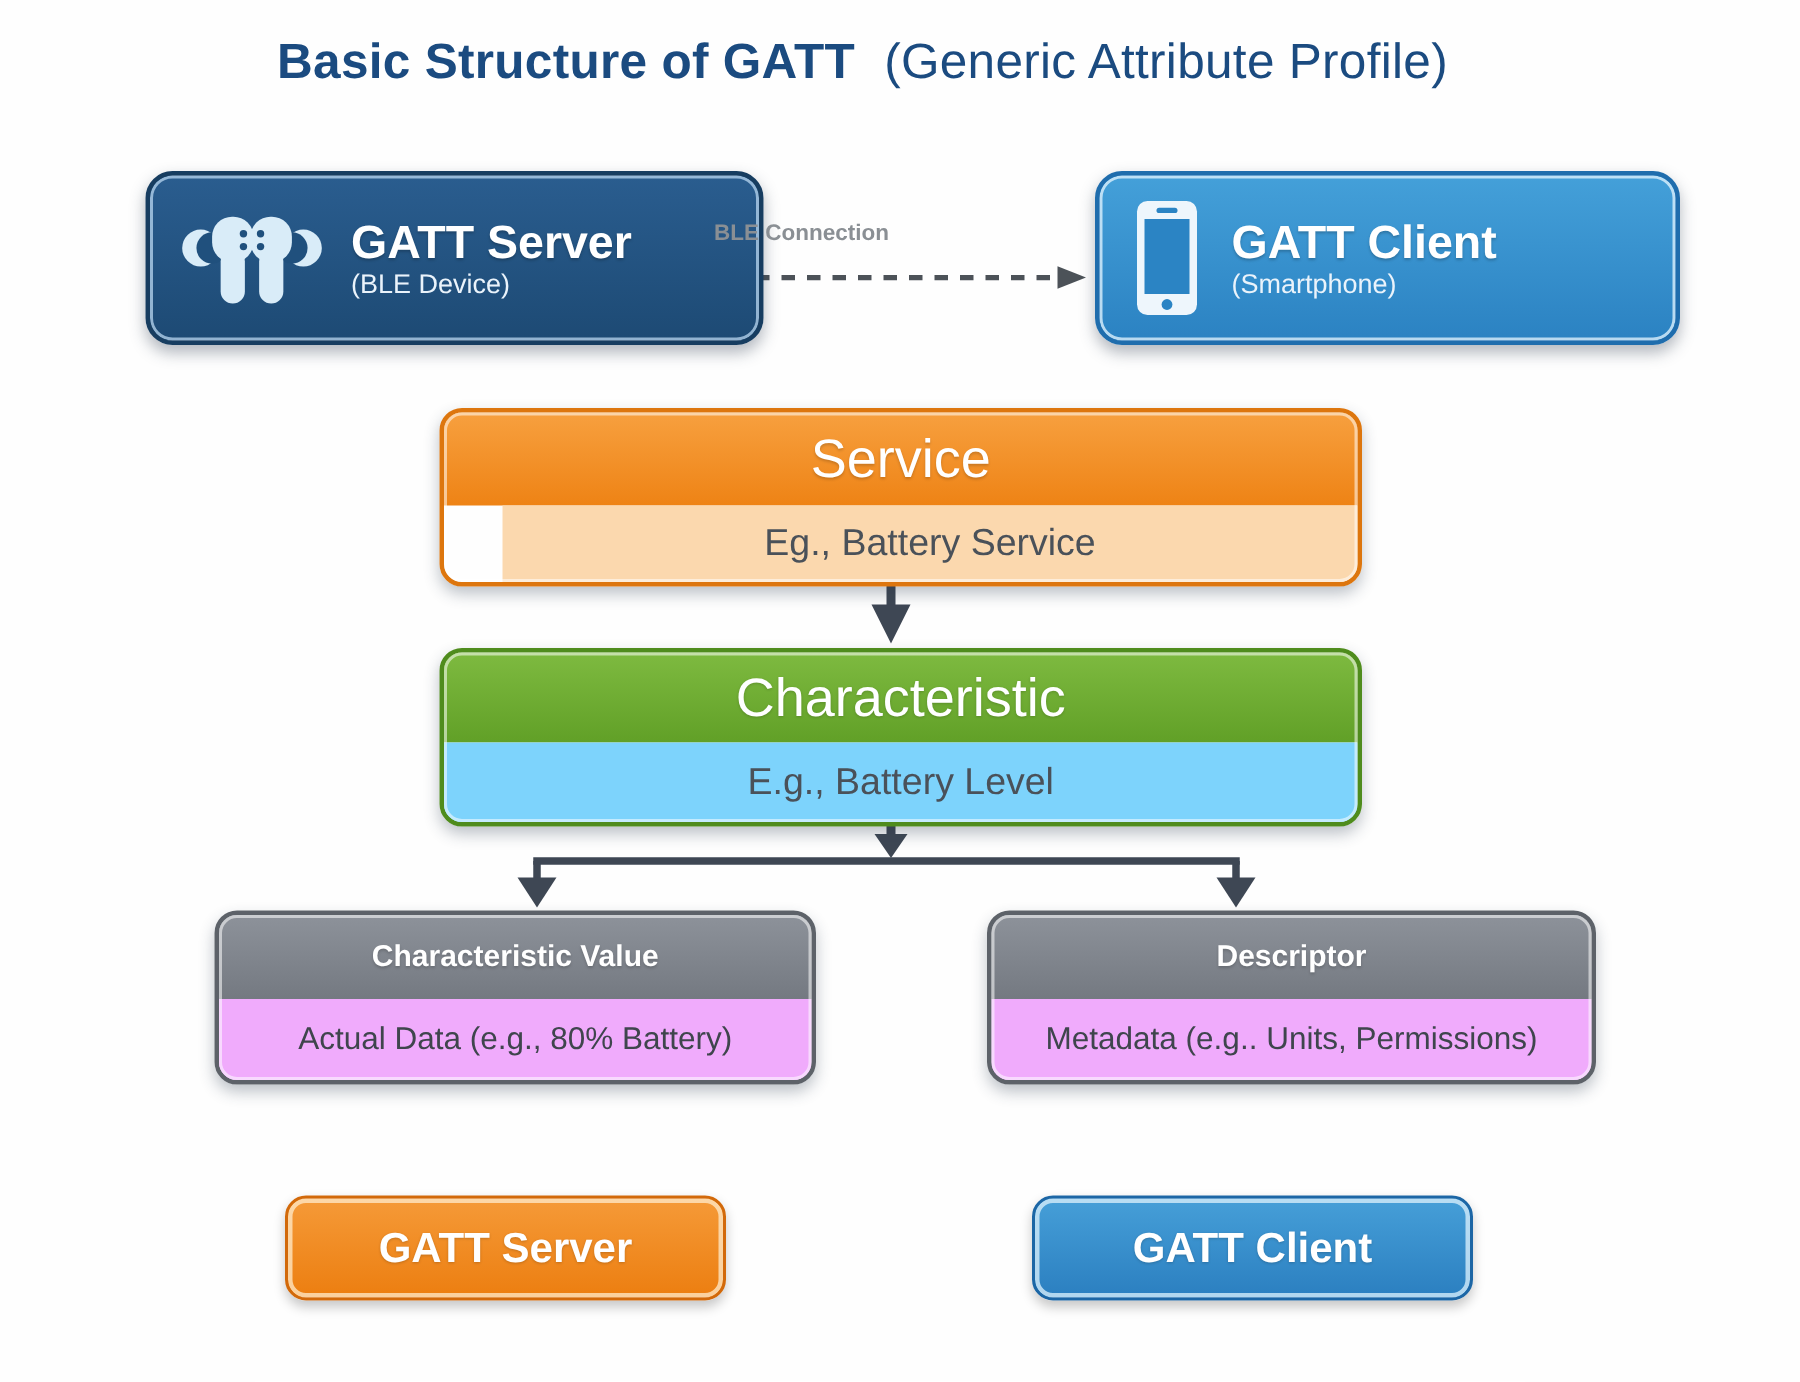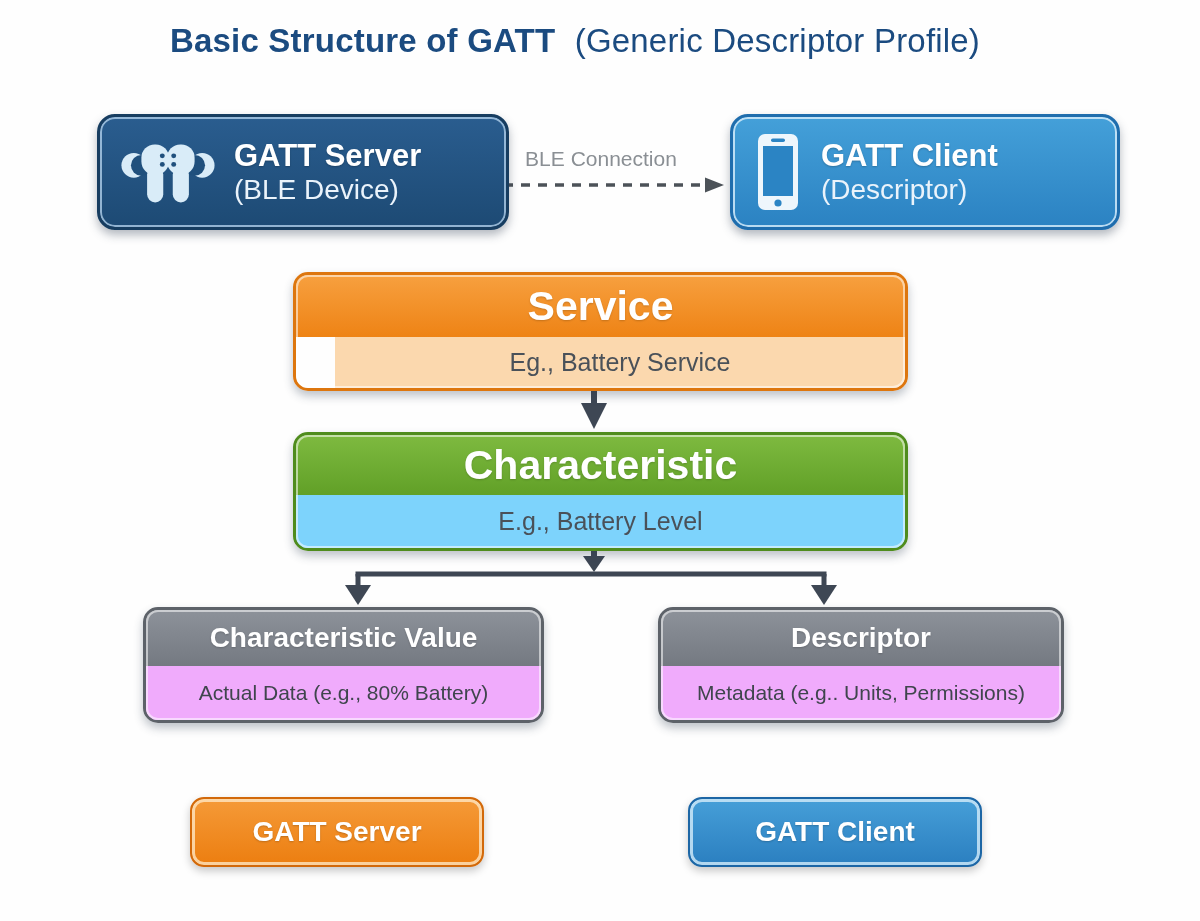--- a/index.html
+++ b/index.html
@@ -20,25 +20,25 @@
     background:linear-gradient(180deg,#2a5d8f 0%,#1d4a74 100%);
     border:3px solid #173d60;
     box-shadow:inset 0 0 0 2px rgba(185,215,240,.75),0 5px 10px rgba(40,55,75,.35);}
   .device.client{left:730px;top:114px;width:354px;height:110px;
     background:linear-gradient(180deg,#44a0d9 0%,#2b82c2 100%);
     border:3px solid #1f6dad;
     box-shadow:inset 0 0 0 2px rgba(220,240,252,.8),0 5px 10px rgba(40,55,75,.35);}
   .device-text{display:flex;flex-direction:column;line-height:1.15;}
   .device-title{font-size:31px;font-weight:bold;color:#ffffff;
     text-shadow:0 1px 2px rgba(0,0,0,.22);}
-  .device-sub{font-size:28px;font-weight:normal;color:#eaf3fb;}
+  .device-sub{font-size:18px;font-weight:normal;color:#eaf3fb;}
 
   
-  .ble-label{position:absolute;left:476px;top:147px;width:250px;text-align:center;
-    font-size:21px;color:#8a8f94;}
+  .ble-label{position:absolute;left:476px;top:147px;width:250px;
+    font-size:15px;color:#8a8f94;font-weight:bold;}
 
   
   .tier{position:absolute;border-radius:15px;overflow:hidden;display:flex;flex-direction:column;
     box-shadow:0 5px 10px rgba(40,55,75,.30);}
   .tier::after{content:"";position:absolute;inset:0;border-radius:12px;
     box-shadow:inset 0 0 0 2px rgba(255,255,255,.55);pointer-events:none;}
   .tier-head{display:flex;align-items:center;justify-content:center;}
   .tier-sub{flex:1;display:flex;align-items:center;justify-content:center;}
 
   .tier.service{left:293px;top:272px;width:609px;height:113px;border:3px solid #dd760e;}
@@ -48,22 +48,22 @@
   .tier.characteristic{left:293px;top:432px;width:609px;height:113px;border:3px solid #4f8c1d;}
   .tier.characteristic .tier-head{height:60px;background:linear-gradient(180deg,#7eba40,#61a027);}
   .tier.characteristic .tier-sub{background:#7dd3fc;}
 
   .tier.grayNode{border:3px solid #5d6269;}
   .tier.grayNode .tier-head{height:56px;background:linear-gradient(180deg,#8d929a,#747981);}
   .tier.grayNode .tier-sub{background:#f0abfc;}
   .tier.charValue{left:143px;top:607px;width:395px;height:110px;}
   .tier.descriptor{left:638px;top:607px;width:400px;height:110px;margin-left:20px;}
 
-  .head-text-lg{font-size:41px;font-weight:bold;color:#ffffff;text-shadow:0 1px 2px rgba(0,0,0,.18);}
-  .head-text-md{font-size:28px;font-weight:bold;color:#ffffff;text-shadow:0 1px 2px rgba(0,0,0,.18);}
+  .head-text-lg{font-size:36px;font-weight:normal;color:#ffffff;text-shadow:0 1px 2px rgba(0,0,0,.18);}
+  .head-text-md{font-size:20px;font-weight:bold;color:#ffffff;text-shadow:0 1px 2px rgba(0,0,0,.18);}
   .sub-text-lg{font-size:25px;color:#4a5159;}
   .sub-text-md{font-size:21px;color:#3f454d;}
 
   
   .pill{position:absolute;top:797px;width:290px;height:66px;border-radius:14px;
     display:flex;align-items:center;justify-content:center;
     font-size:28px;font-weight:bold;color:#ffffff;text-shadow:0 1px 2px rgba(0,0,0,.2);}
   .pill.server{left:190px;background:linear-gradient(180deg,#f59a38,#ec7e10);
     border:2px solid #d2690a;
     box-shadow:inset 0 0 0 3px rgba(255,236,205,.75),0 4px 8px rgba(0,0,0,.22);}
@@ -74,21 +74,21 @@
   
   .overlay{position:absolute;left:0;top:0;width:1200px;height:921px;pointer-events:none;}
 </style>
 </head>
 <body>
 
 <div id="canvas">
 
   <div class="page-title">
     <span class="t-main">Basic Structure of GATT</span>
-    <span class="t-sub">(Generic Descriptor Profile)</span>
+    <span class="t-sub">(Generic Attribute Profile)</span>
   </div>
 
   <svg class="overlay" viewBox="0 0 1200 921">
 
     <g fill="#4c5258" stroke="#4c5258">
       <line x1="487" y1="185" x2="705" y2="185" stroke-width="3.5" stroke-dasharray="9 8" fill="none"></line>
       <polygon points="705,177.5 705,192.5 724,185" stroke="none"></polygon>
     </g>
 
     <g fill="#3e4754" stroke="#3e4754">
@@ -132,21 +132,21 @@
 
   <div class="device client">
     <svg width="50" height="80" viewBox="0 0 48 80">
       <rect x="4" y="2" width="40" height="76" rx="7" fill="#eef6fc"></rect>
       <rect x="9" y="14" width="30" height="50" fill="#2b84c4"></rect>
       <rect x="17" y="6.5" width="14" height="3.5" rx="1.75" fill="#2b84c4"></rect>
       <circle cx="24" cy="71" r="3.6" fill="#2b84c4"></circle>
     </svg>
     <div class="device-text">
       <span class="device-title">GATT Client</span>
-      <span class="device-sub">(Descriptor)</span>
+      <span class="device-sub">(Smartphone)</span>
     </div>
   </div>
 
   <div class="tier service">
     <div class="tier-head">
       <span class="head-text-lg">Service</span>
     </div>
     <div class="tier-sub">
       <span class="sub-text-lg">Eg., Battery Service</span>
     </div>

